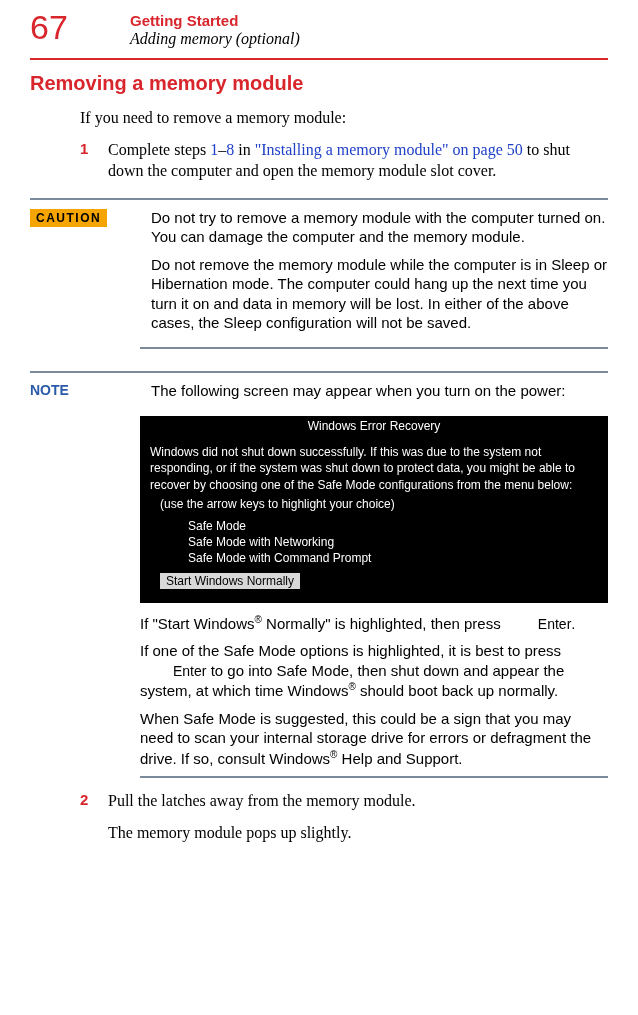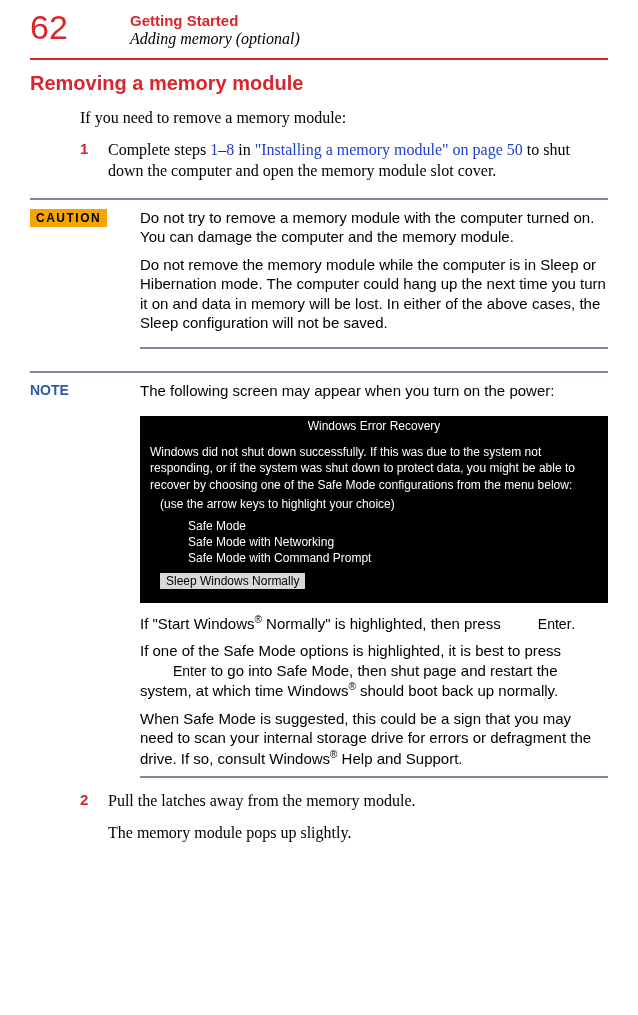--- a/index.html
+++ b/index.html
@@ -109,21 +109,21 @@
       font-family: Arial, Helvetica, sans-serif;
       font-weight: bold;
       font-size: 14px;
     }
     .callout-body {
       font-family: Arial, Helvetica, sans-serif;
       font-size: 15px;
       line-height: 1.3;
       font-stretch: condensed;
     }
-    .callout-body p { margin: 0 0 8px 0; }
+    .callout-body p { margin: 0 0 8px 11px; }
     .screenshot {
       margin: 8px 30px 10px 140px;
       background: #000;
       color: #fff;
       font-family: "Segoe UI", Arial, sans-serif;
       font-size: 12px;
       padding: 0 0 12px 0;
     }
     .screenshot .ss-title {
       background: #000;
@@ -162,21 +162,21 @@
     .step-sub {
       margin: 6px 30px 10px 108px;
       font-size: 16px;
       line-height: 1.35;
     }
   </style>
 </head>
 <body>
 
 <div class="header-row">
-  <div class="page-number">62</div>
+  <div class="page-number">67</div>
   <div class="header-texts">
     <div class="chapter-title">Getting Started</div>
     <div class="section-sub">Adding memory (optional)</div>
   </div>
 </div>
 <hr class="red-rule">
 
 <div class="section-heading">Removing a memory module</div>
 
 <div class="body-text">If you need to remove a memory module:</div>
@@ -210,29 +210,29 @@
   </div>
 </div>
 
 <div class="screenshot">
   <div class="ss-title">Windows Error Recovery</div>
   <div class="ss-para">Windows did not shut down successfully. If this was due to the system not responding, or if the system was shut down to protect data, you might be able to recover by choosing one of the Safe Mode configurations from the menu below:</div>
   <div class="ss-hint">(use the arrow keys to highlight your choice)</div>
   <div class="ss-opt">Safe Mode</div>
   <div class="ss-opt">Safe Mode with Networking</div>
   <div class="ss-opt">Safe Mode with Command Prompt</div>
-  <div><span class="ss-opt-hi">Sleep Windows Normally</span></div>
+  <div><span class="ss-opt-hi">Start Windows Normally</span></div>
 </div>
 
 <div class="note-after">
   <p>
     <span>If "Start Windows</span><sup>®</sup><span> Normally" is highlighted, then press </span><span class="keycap">Enter</span><span>.</span>
   </p>
   <p>
-    <span>If one of the Safe Mode options is highlighted, it is best to press </span><span class="keycap">Enter</span><span> to go into Safe Mode, then shut page and restart the system, at which time Windows</span><sup>®</sup><span> should boot back up normally.</span>
+    <span>If one of the Safe Mode options is highlighted, it is best to press </span><span class="keycap">Enter</span><span> to go into Safe Mode, then shut down and appear the system, at which time Windows</span><sup>®</sup><span> should boot back up normally.</span>
   </p>
   <p>
     <span>When Safe Mode is suggested, this could be a sign that you may need to scan your internal storage drive for errors or defragment the drive. If so, consult Windows</span><sup>®</sup><span> Help and Support.</span>
   </p>
 </div>
 <hr class="callout-rule-bot">
 
 <div class="num-list-row" style="margin-top:12px">
   <div class="list-num">2</div>
   <div class="list-body">Pull the latches away from the memory module.</div>

